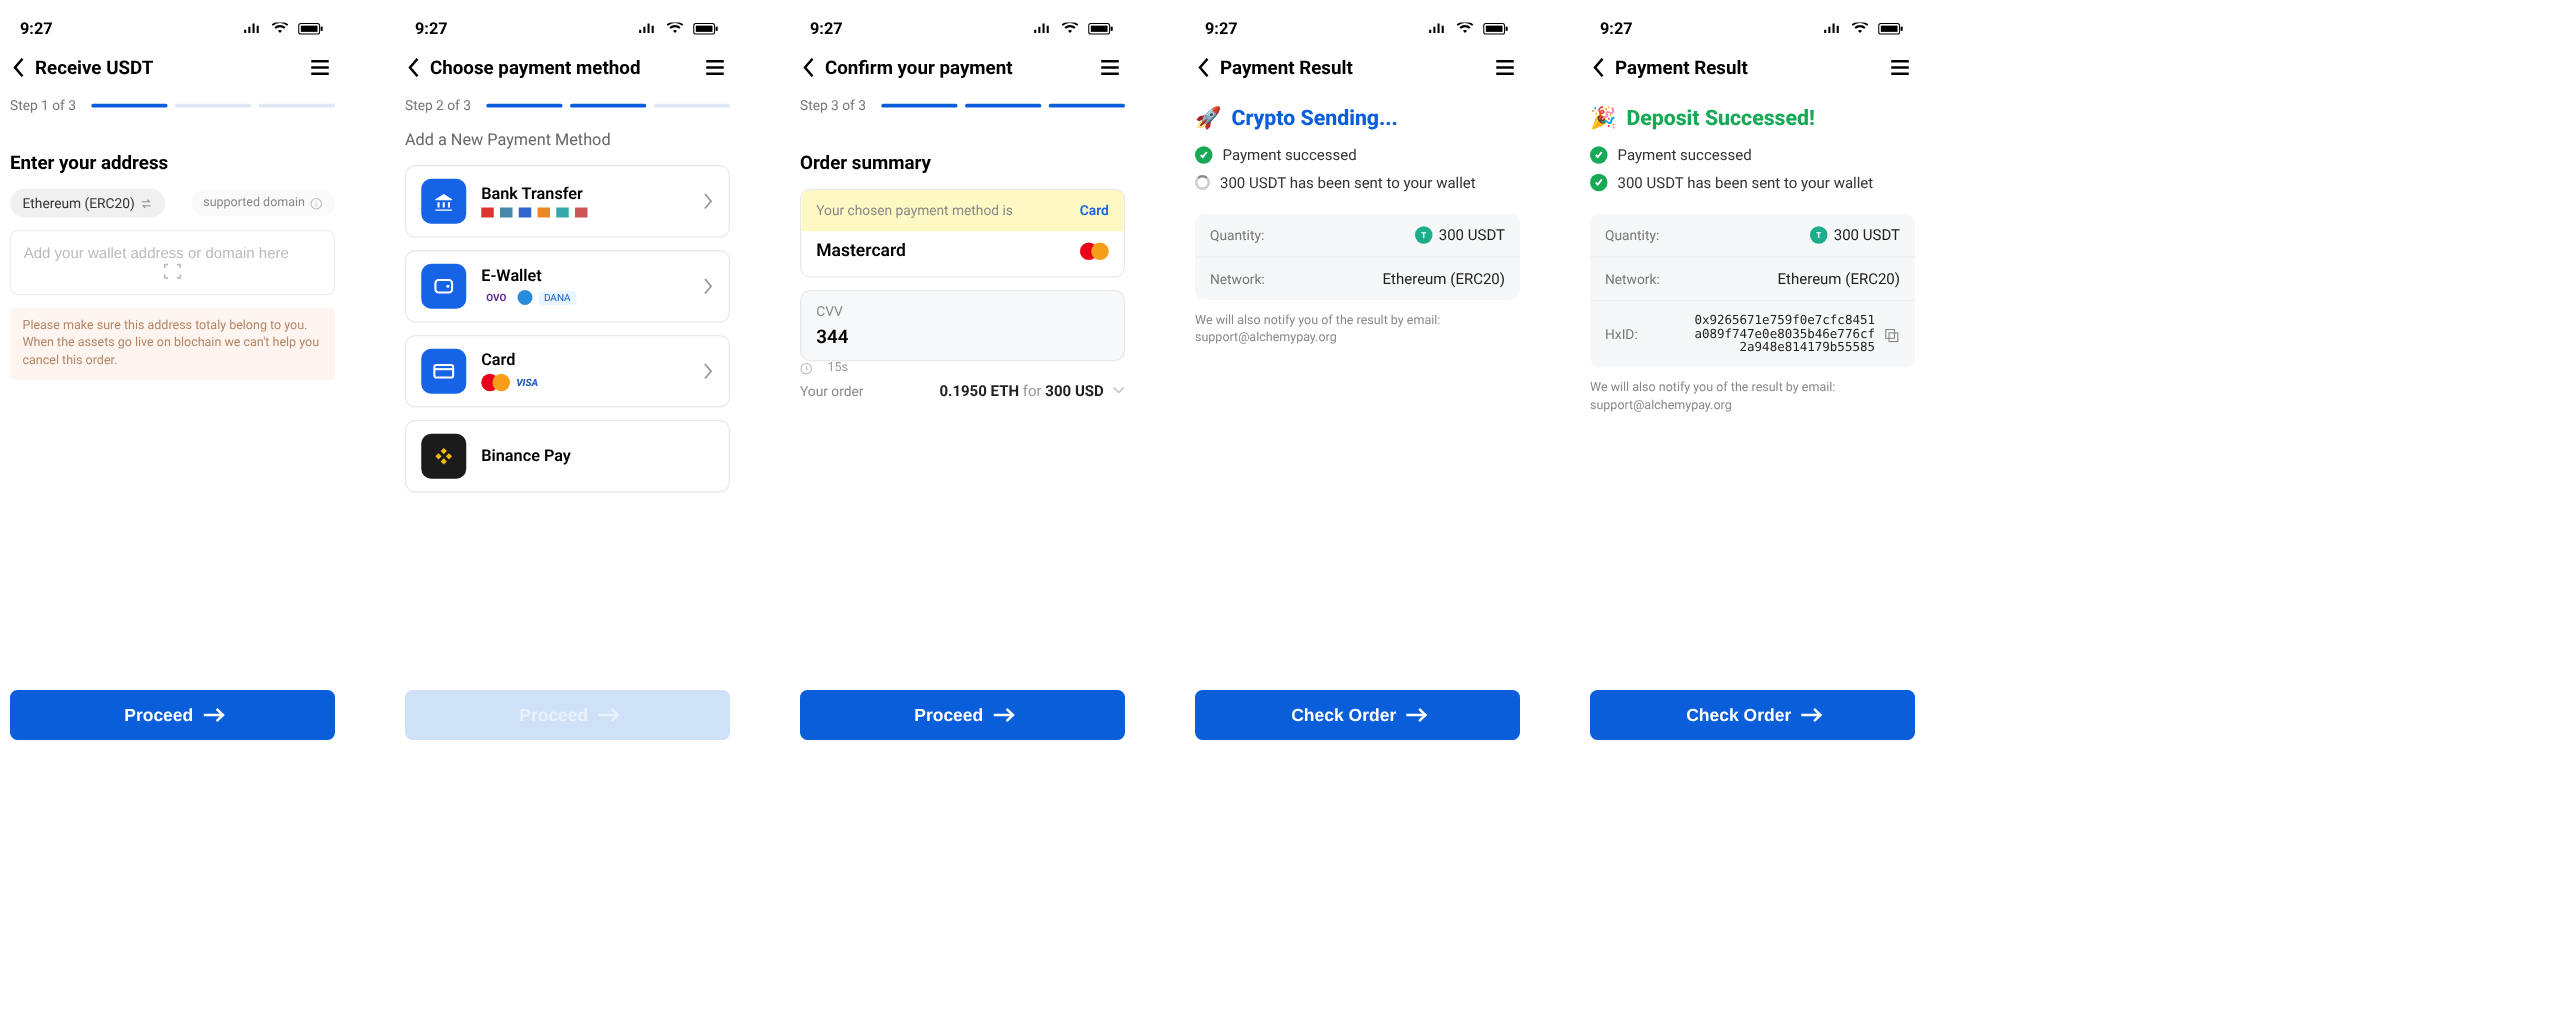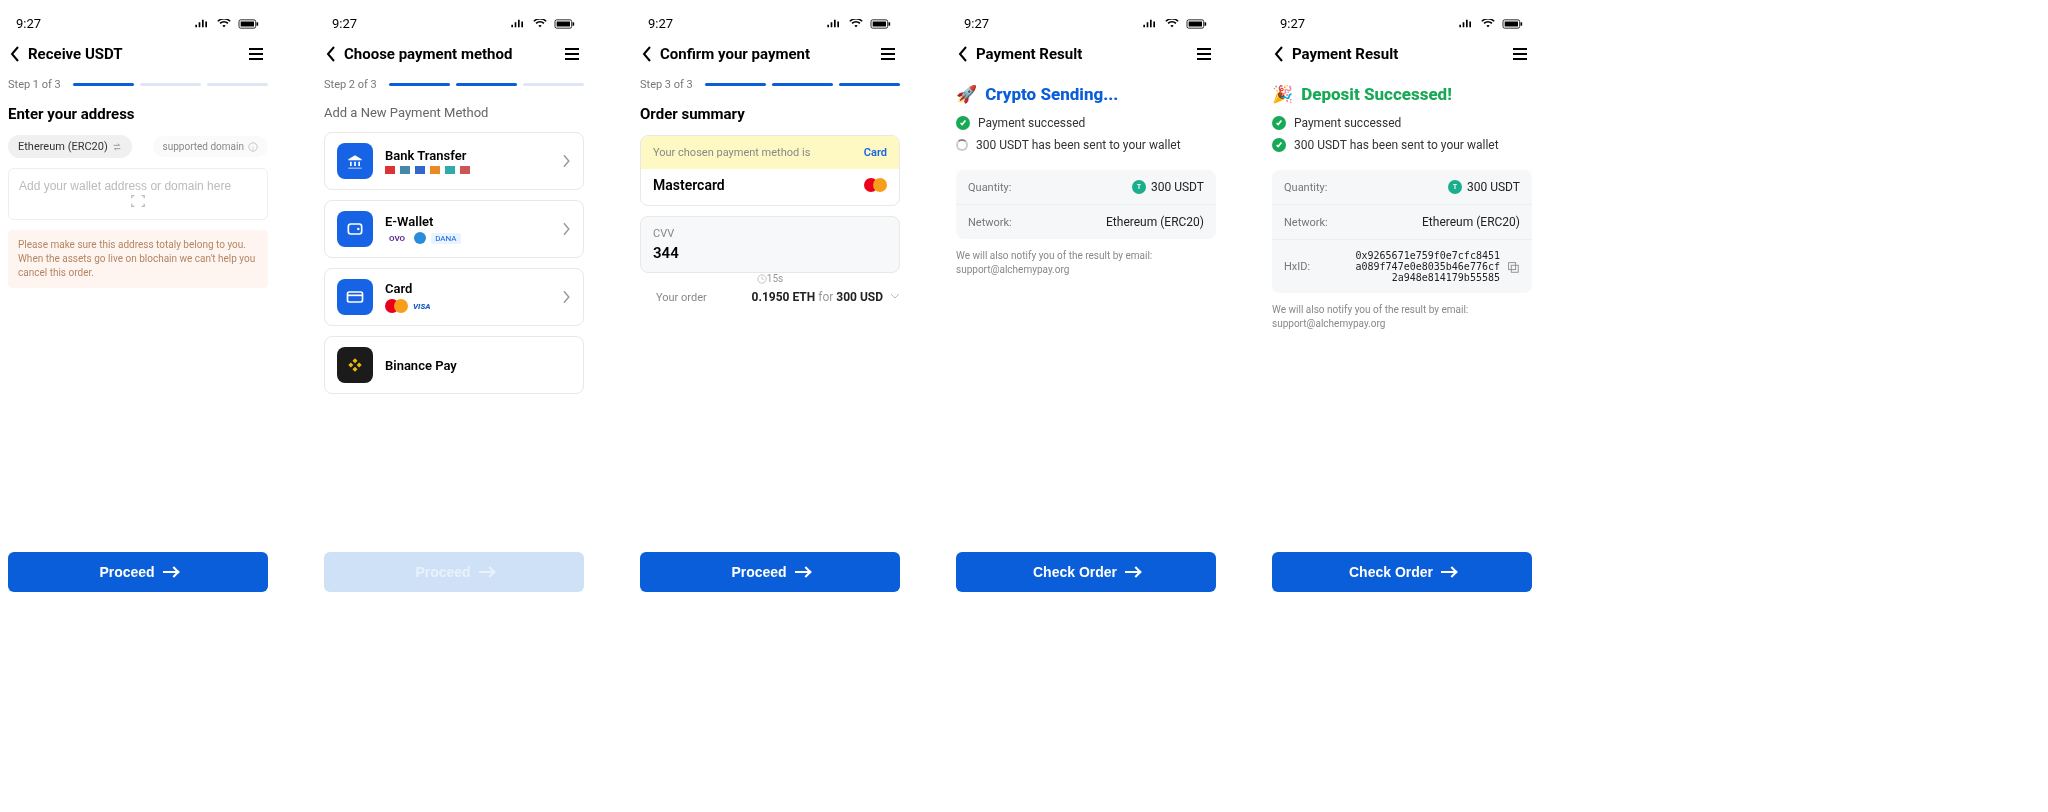--- a/index.html
+++ b/index.html
@@ -15,21 +15,21 @@
     height: 580px;
     display: flex;
     flex-direction: column;
     position: relative;
   }
   .status-bar {
     display: flex;
     justify-content: space-between;
     align-items: center;
     font-size: 13px;
-    font-weight: 400;
+    font-weight: 700;
     padding: 2px 8px;
     height: 22px;
   }
   .status-right svg { vertical-align: middle; margin-left: 4px; }
   .header {
     display: flex;
     align-items: center;
     justify-content: space-between;
     padding: 10px 2px 10px 2px;
   }
@@ -49,20 +49,21 @@
     flex: 1;
     height: 3px;
     border-radius: 2px;
     background: #dfe7f5;
   }
   .step-bar.active { background: #0a5ed9; }
   .section-title {
     font-size: 15px;
     font-weight: 700;
     margin-bottom: 12px;
+    margin-top: 16px;
   }
   .section-sub {
     font-size: 13px;
     color: #666;
     margin-bottom: 12px;
   }
   .chip-row {
     display: flex;
     justify-content: space-between;
     align-items: center;
@@ -156,24 +157,24 @@
     display: flex;
     justify-content: space-between;
     align-items: center;
   }
   .order-body.cvv { flex-direction: column; align-items: flex-start; gap: 4px; background:#f7f8fa; border:1px solid #e8e8e8; border-radius:8px; padding:10px 12px;}
   .cvv-label { font-size: 11px; color: #888; font-weight: 400; }
   .mc-dot { display:flex; }
   .mc-dot span { width:14px; height:14px; border-radius:50%; display:inline-block; }
   .mc-dot .r { background:#eb001b; }
   .mc-dot .y { background:#f79e1b; margin-left:-5px; }
-  .timer-row { display:flex; justify-content:center; font-size:10px; color:#999; gap:0; align-items:center; margin-bottom:6px;}
+  .timer-row { display:flex; justify-content:flex-start; font-size:10px; color:#999; gap:12px; align-items:center; margin-bottom:6px;}
   .your-order-row {
     display:flex; justify-content:space-between; align-items:center;
-    font-size:11px; color:#888;margin-left:16px;
+    font-size:11px; color:#888;
   }
   .your-order-val { color:#222; font-size:12px; }
   .your-order-val b { font-weight:700; }
   .result-title {
     display:flex; align-items:center; gap:8px;
     font-size:17px; font-weight:800;
     margin: 10px 0 12px 0;
   }
   .result-title.blue { color:#0a5ed9; }
   .result-title.green { color:#18a957; }

